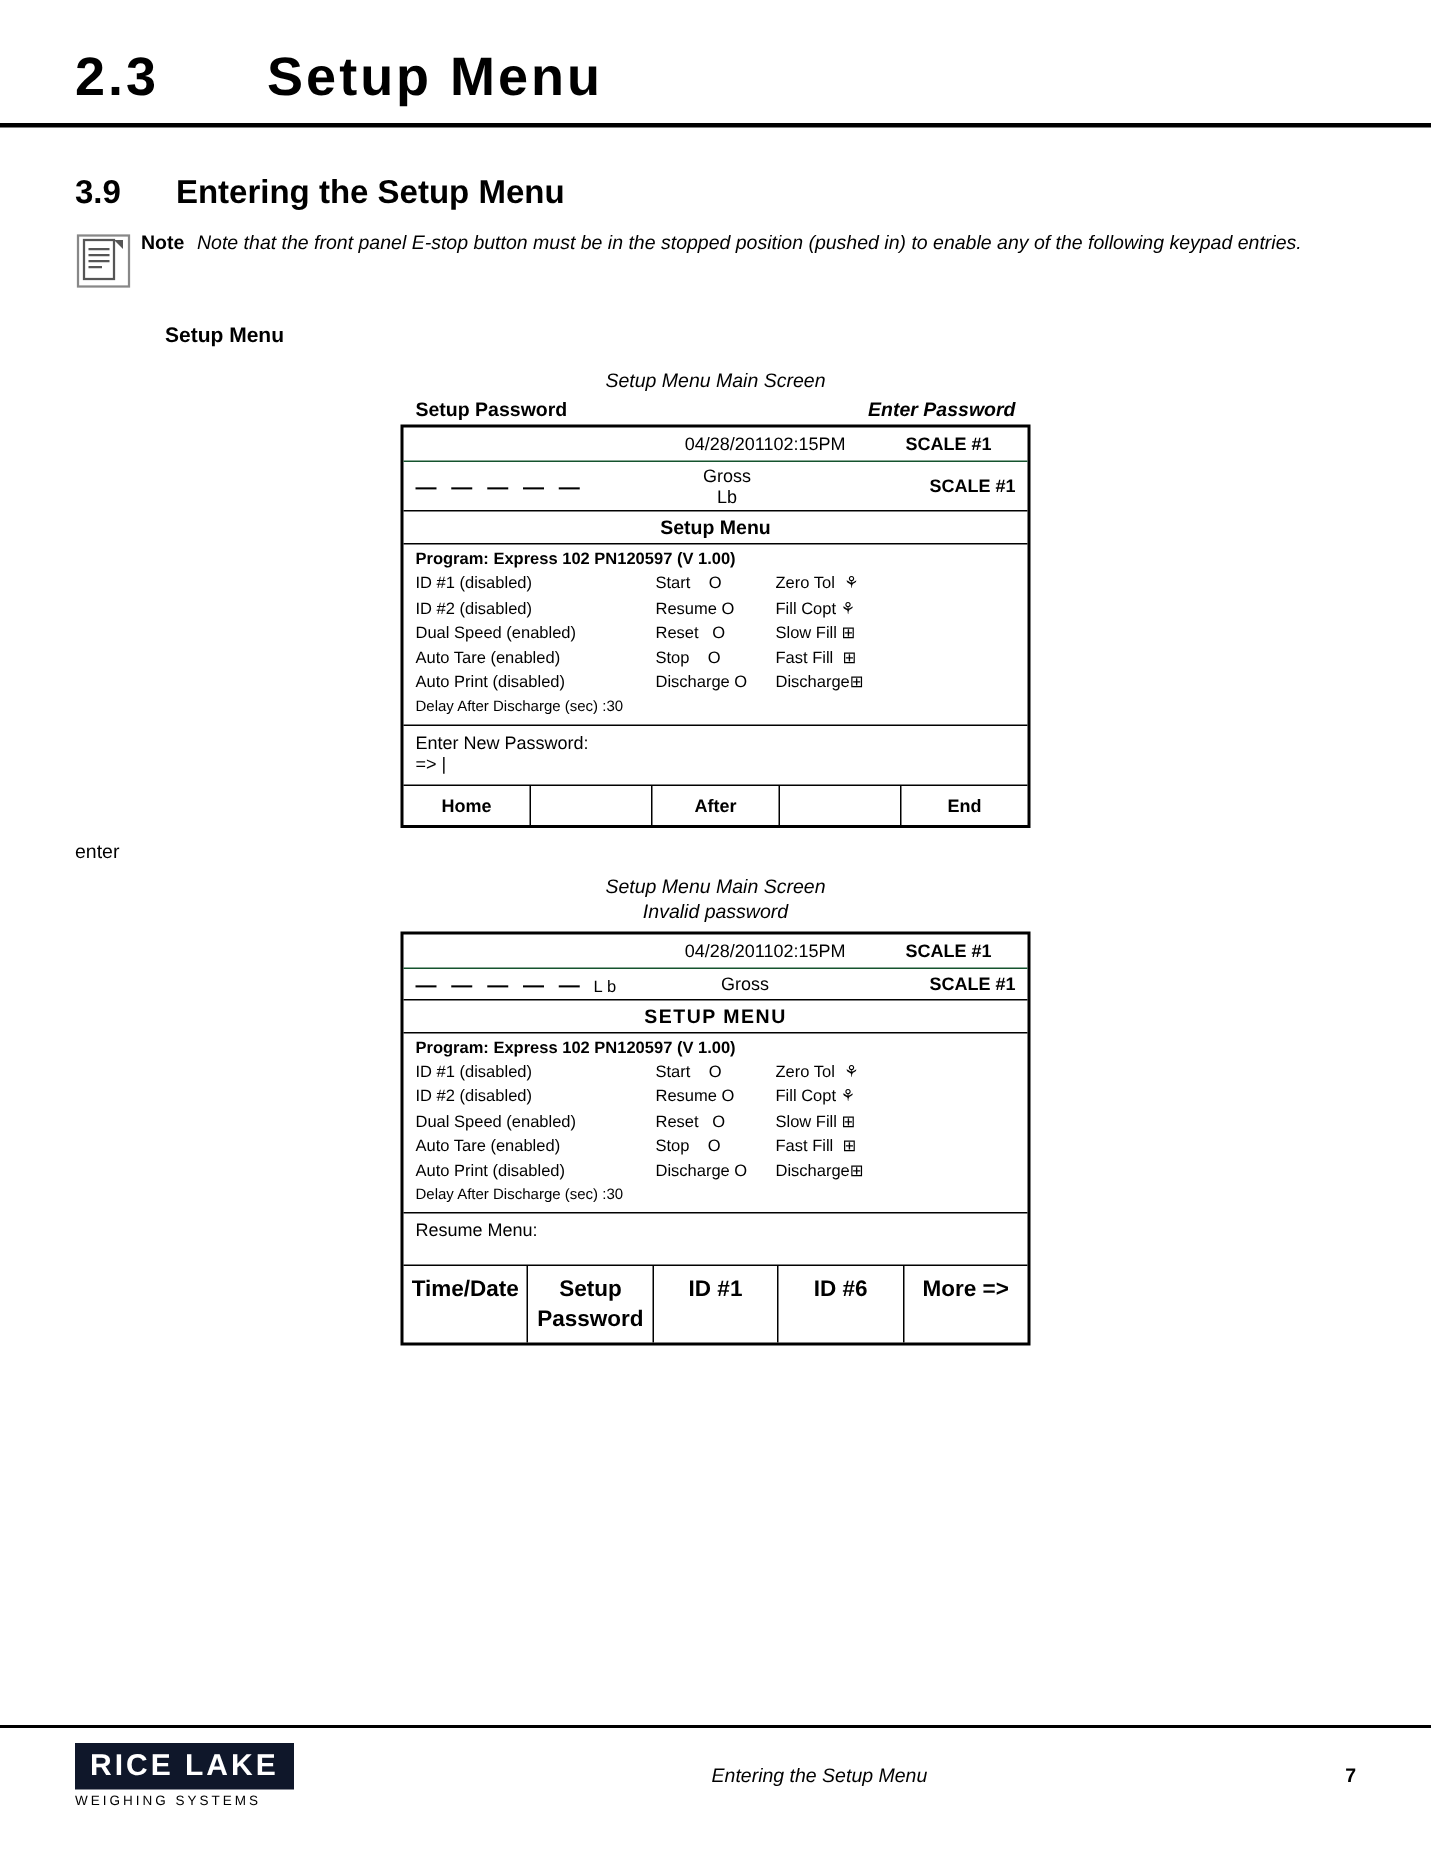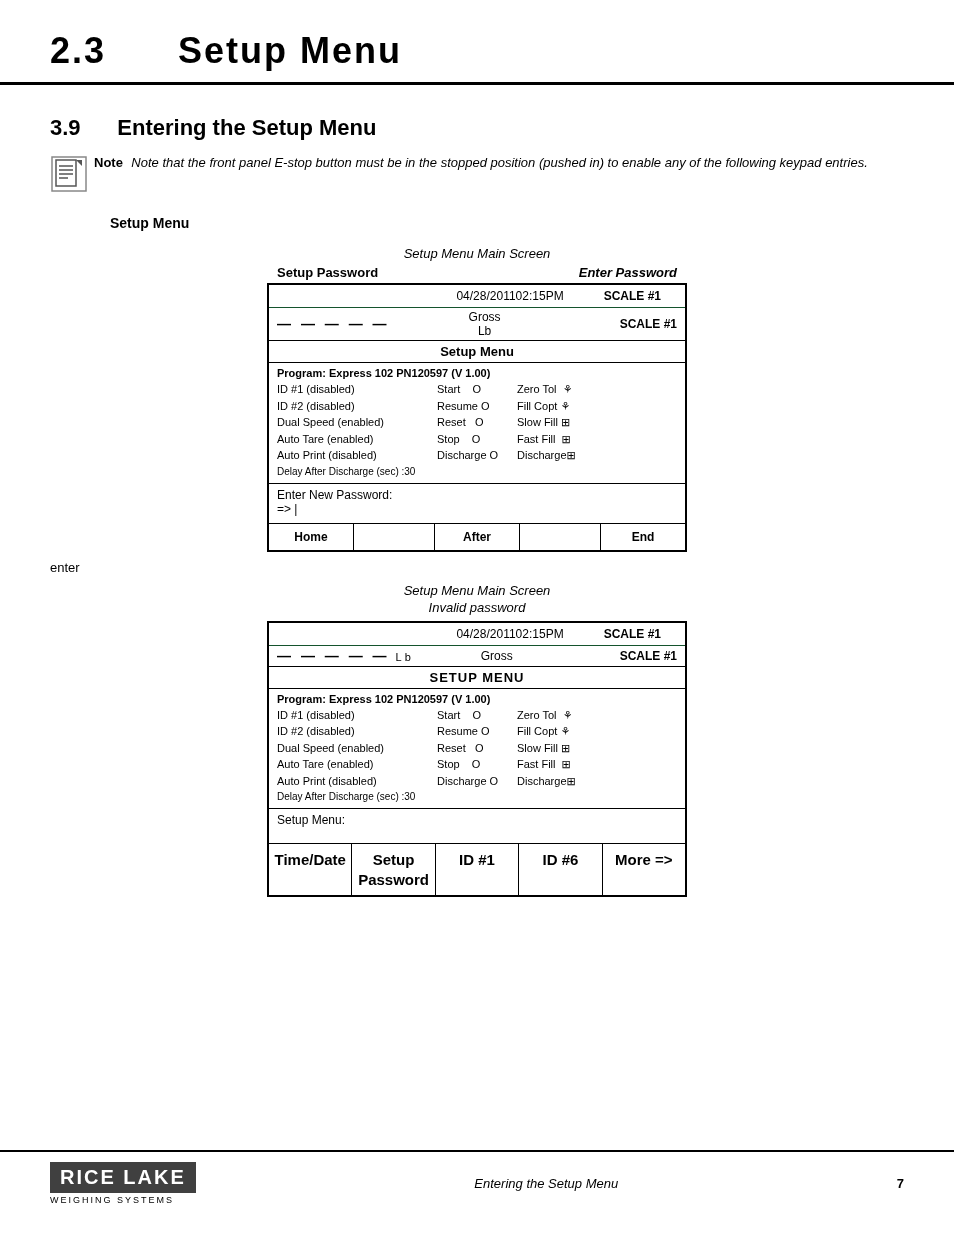--- a/index.html
+++ b/index.html
@@ -250,21 +250,21 @@
       align-items: center;
       padding: 10px 50px;
       border-top: 2px solid #000;
     }
     .footer-logo {
       display: flex;
       flex-direction: column;
       align-items: flex-start;
     }
     .logo-box {
-      background: #404040;
+      background: #0f172a;
       color: #fff;
       font-weight: 900;
       font-size: 20px;
       padding: 4px 10px;
       letter-spacing: 2px;
       margin-bottom: 2px;
       font-family: Arial Black, Arial, sans-serif;
     }
     .logo-sub {
       font-size: 9px;
@@ -443,21 +443,21 @@
         <div class="lcd-col-right">
           <div class="lcd-line">Zero Tol &nbsp;⚘</div>
           <div class="lcd-line">Fill Copt ⚘</div>
           <div class="lcd-line">Slow Fill ⊞</div>
           <div class="lcd-line">Fast Fill &nbsp;⊞</div>
           <div class="lcd-line">Discharge⊞</div>
         </div>
       </div>
     </div>
 
-    <div class="lcd-setup-menu-entry">Setup Menu:</div>
+    <div class="lcd-setup-menu-entry">Resume Menu:</div>
 
     <div class="lcd-buttons2">
       <div class="lcd-btn2">Time/Date</div>
       <div class="lcd-btn2">Setup<br>Password</div>
       <div class="lcd-btn2">ID #1</div>
       <div class="lcd-btn2">ID #6</div>
       <div class="lcd-btn2" style="border-right:none;">More =&gt;</div>
     </div>
   </div>
 

